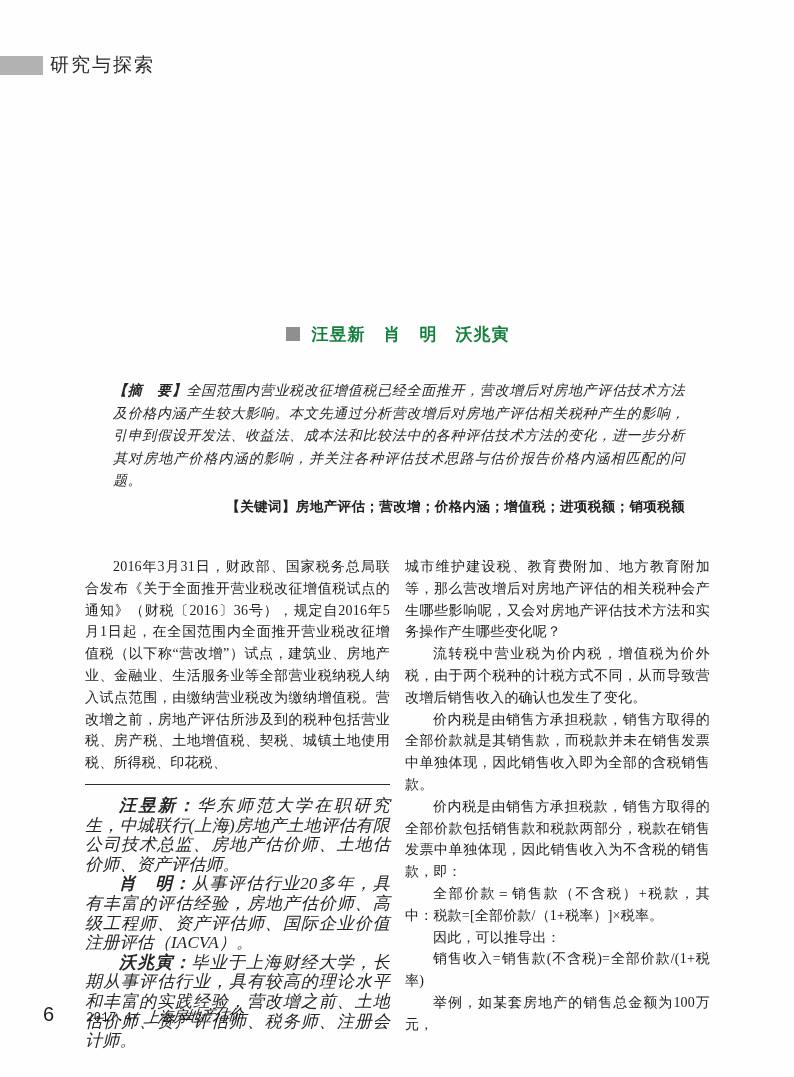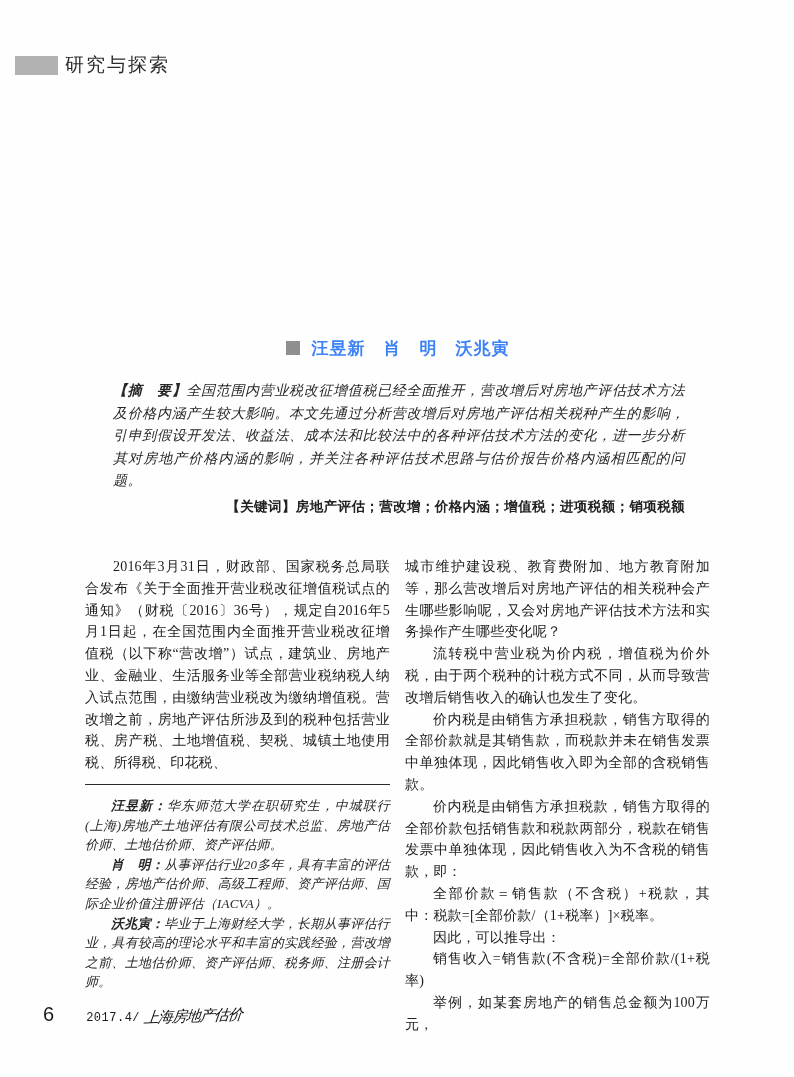--- a/index.html
+++ b/index.html
@@ -21,47 +21,46 @@
     background: #fefefe;
   }
 
   
   .section-header {
     position: absolute;
     left: 0;
     top: 52px;
     display: flex;
     align-items: center;
-    margin-left: 15px;
   }
   .section-bar {
     width: 43px;
     height: 19px;
     background: #b2b2b2;
   }
   .section-label {
     margin-left: 7px;
     font-family: "Liberation Sans", "DejaVu Sans", sans-serif;
     font-size: 19px;
     letter-spacing: 2px;
     color: #2a2a2a;
     font-weight: 500;
   }
 
   
   .byline {
     position: absolute;
     left: 85px;
-    top: 337px;
+    top: 323px;
     width: 625px;
     text-align: center;
     font-family: "Liberation Sans", "DejaVu Sans", sans-serif;
     font-size: 17px;
     font-weight: 700;
-    color: #3b82f6;
+    color: #15803d;
     letter-spacing: 1px;
   }
   .byline .author-marker {
     display: inline-block;
     width: 14px;
     height: 14px;
     background: #8f8f8f;
     margin-right: 12px;
     vertical-align: -1px;
   }
@@ -126,21 +125,21 @@
   }
 
   
   .bio-divider {
     border: none;
     border-top: 1.6px solid #2b2b2b;
     margin: 10px 0 11px 0;
     width: 100%;
   }
   .bios {
-    font-size: 13px;
+    font-size: 17px;
     line-height: 19.6px;
     font-style: italic;
     color: #262626;
   }
   .bios p {
     margin: 0;
     text-indent: 2em;
     text-align: justify;
   }
   .bios .bio-name { font-weight: 700; font-style: italic; }

